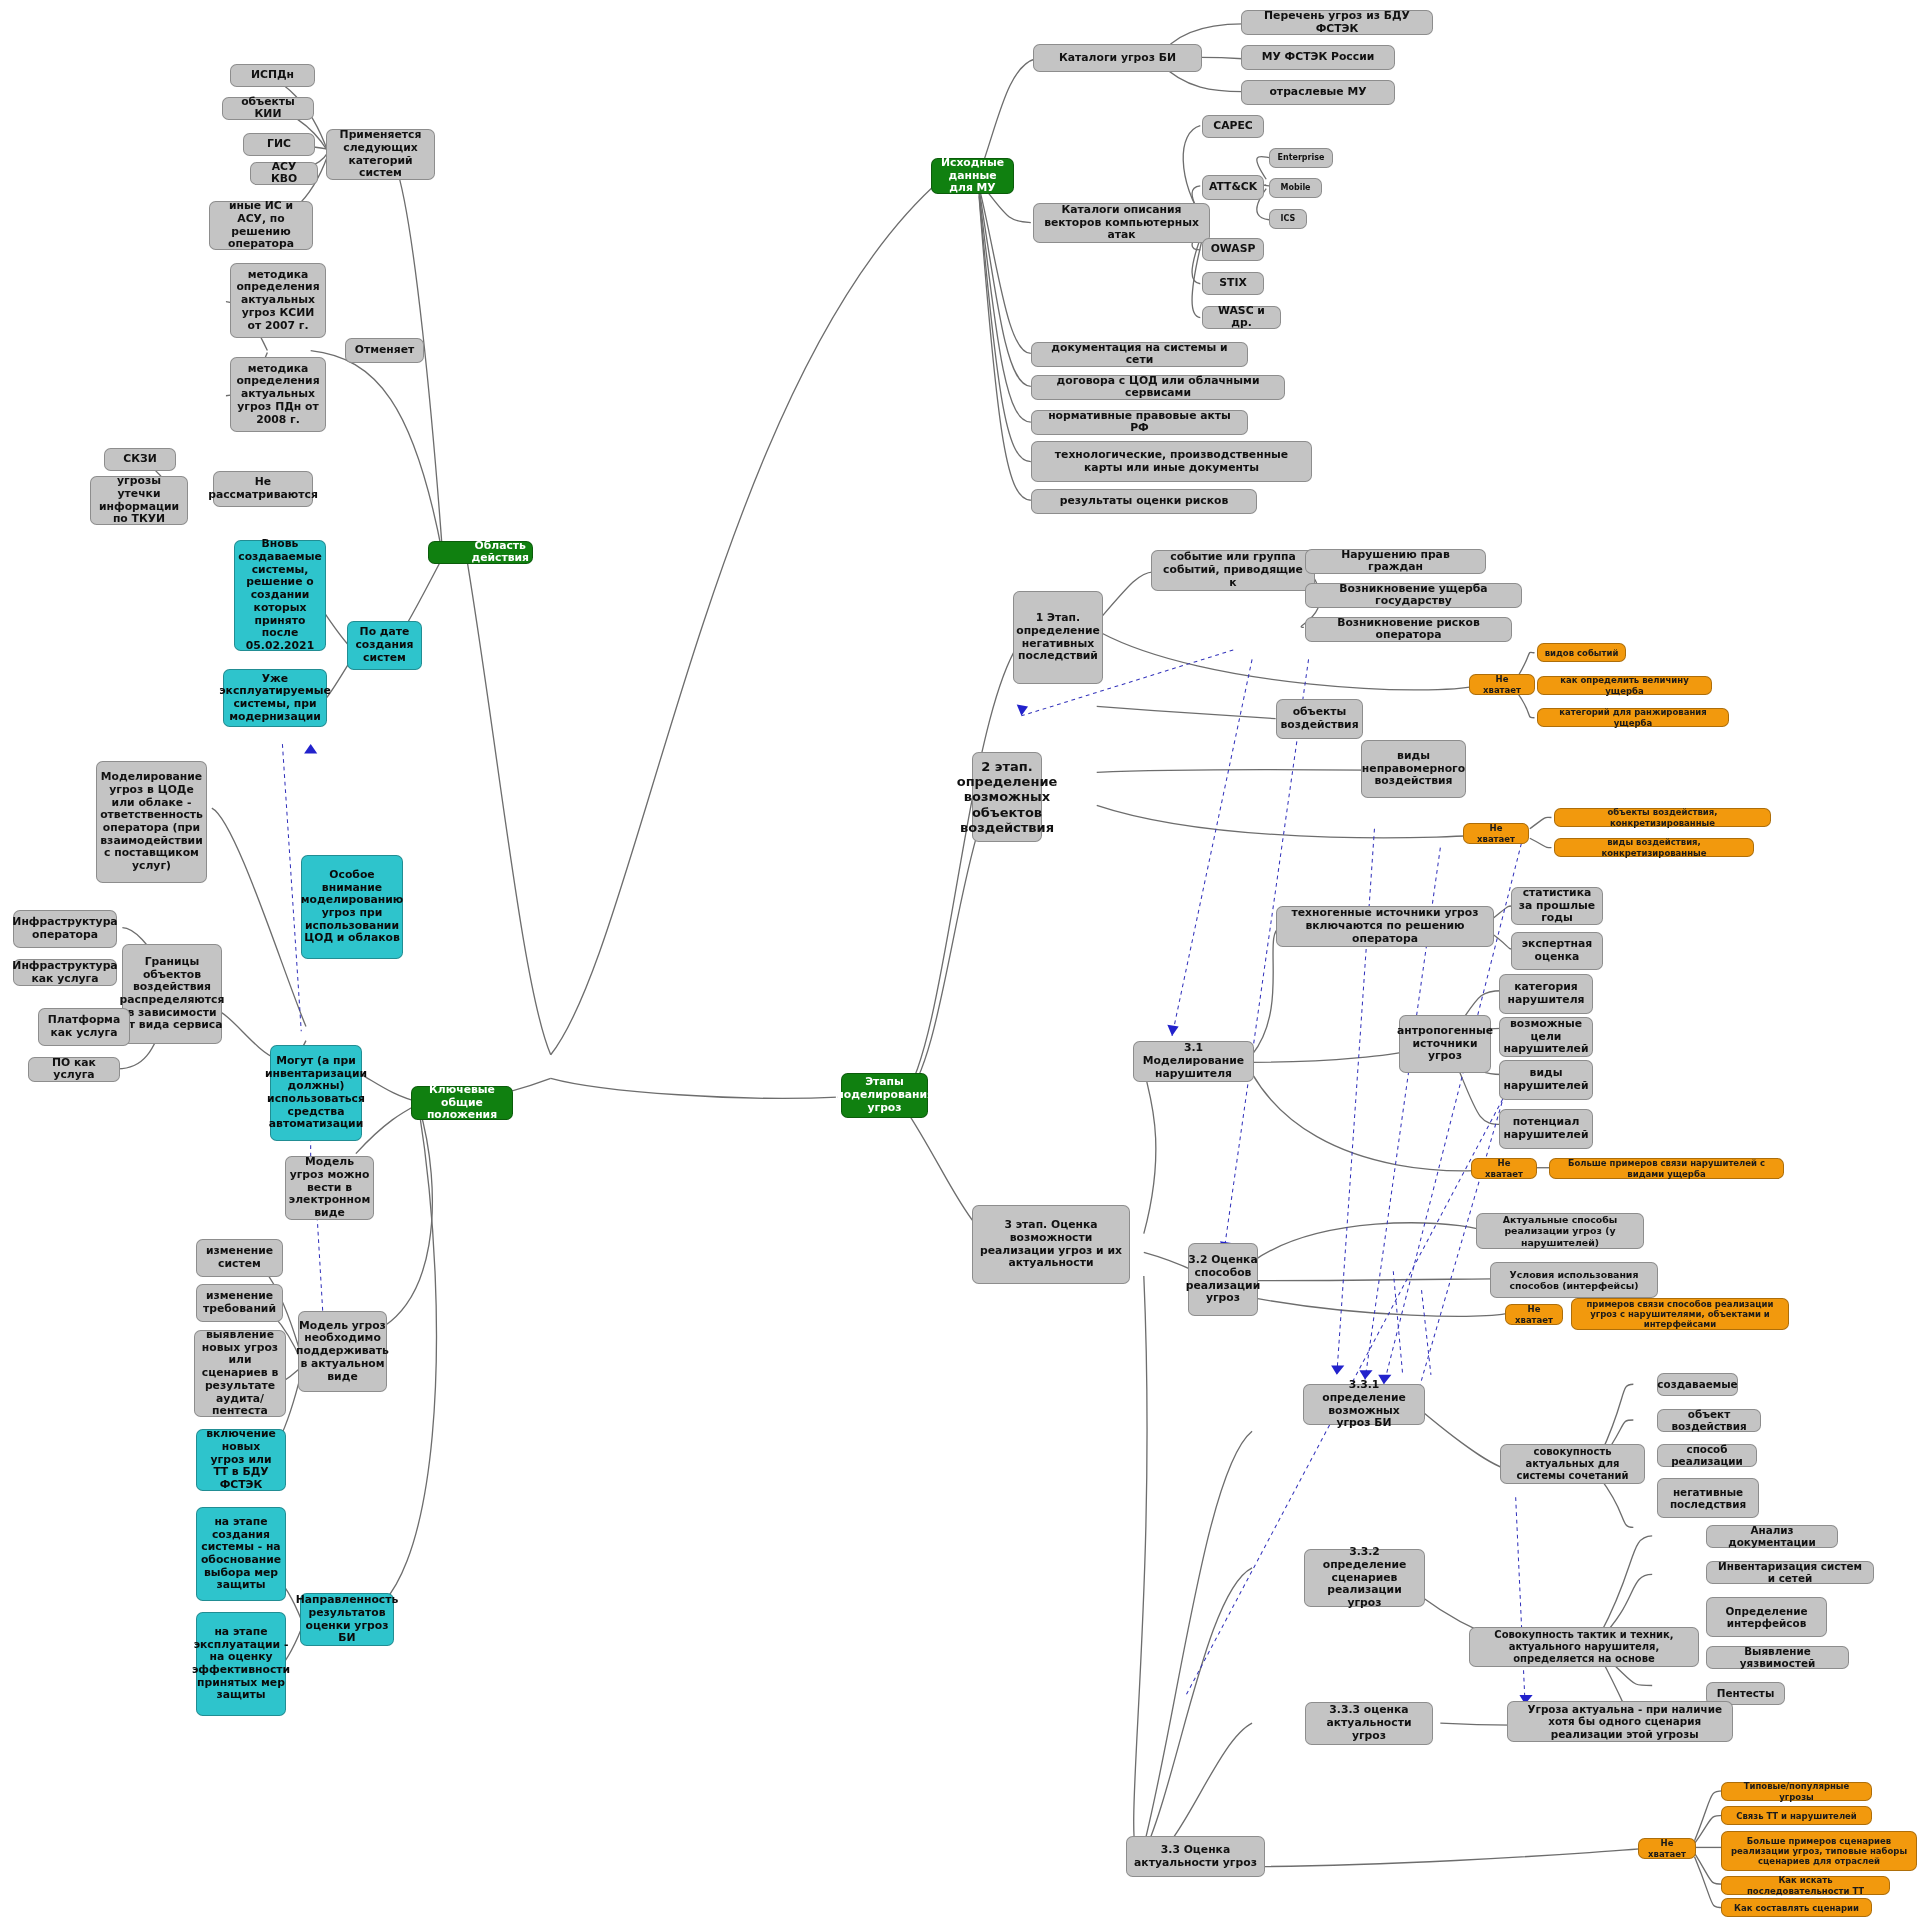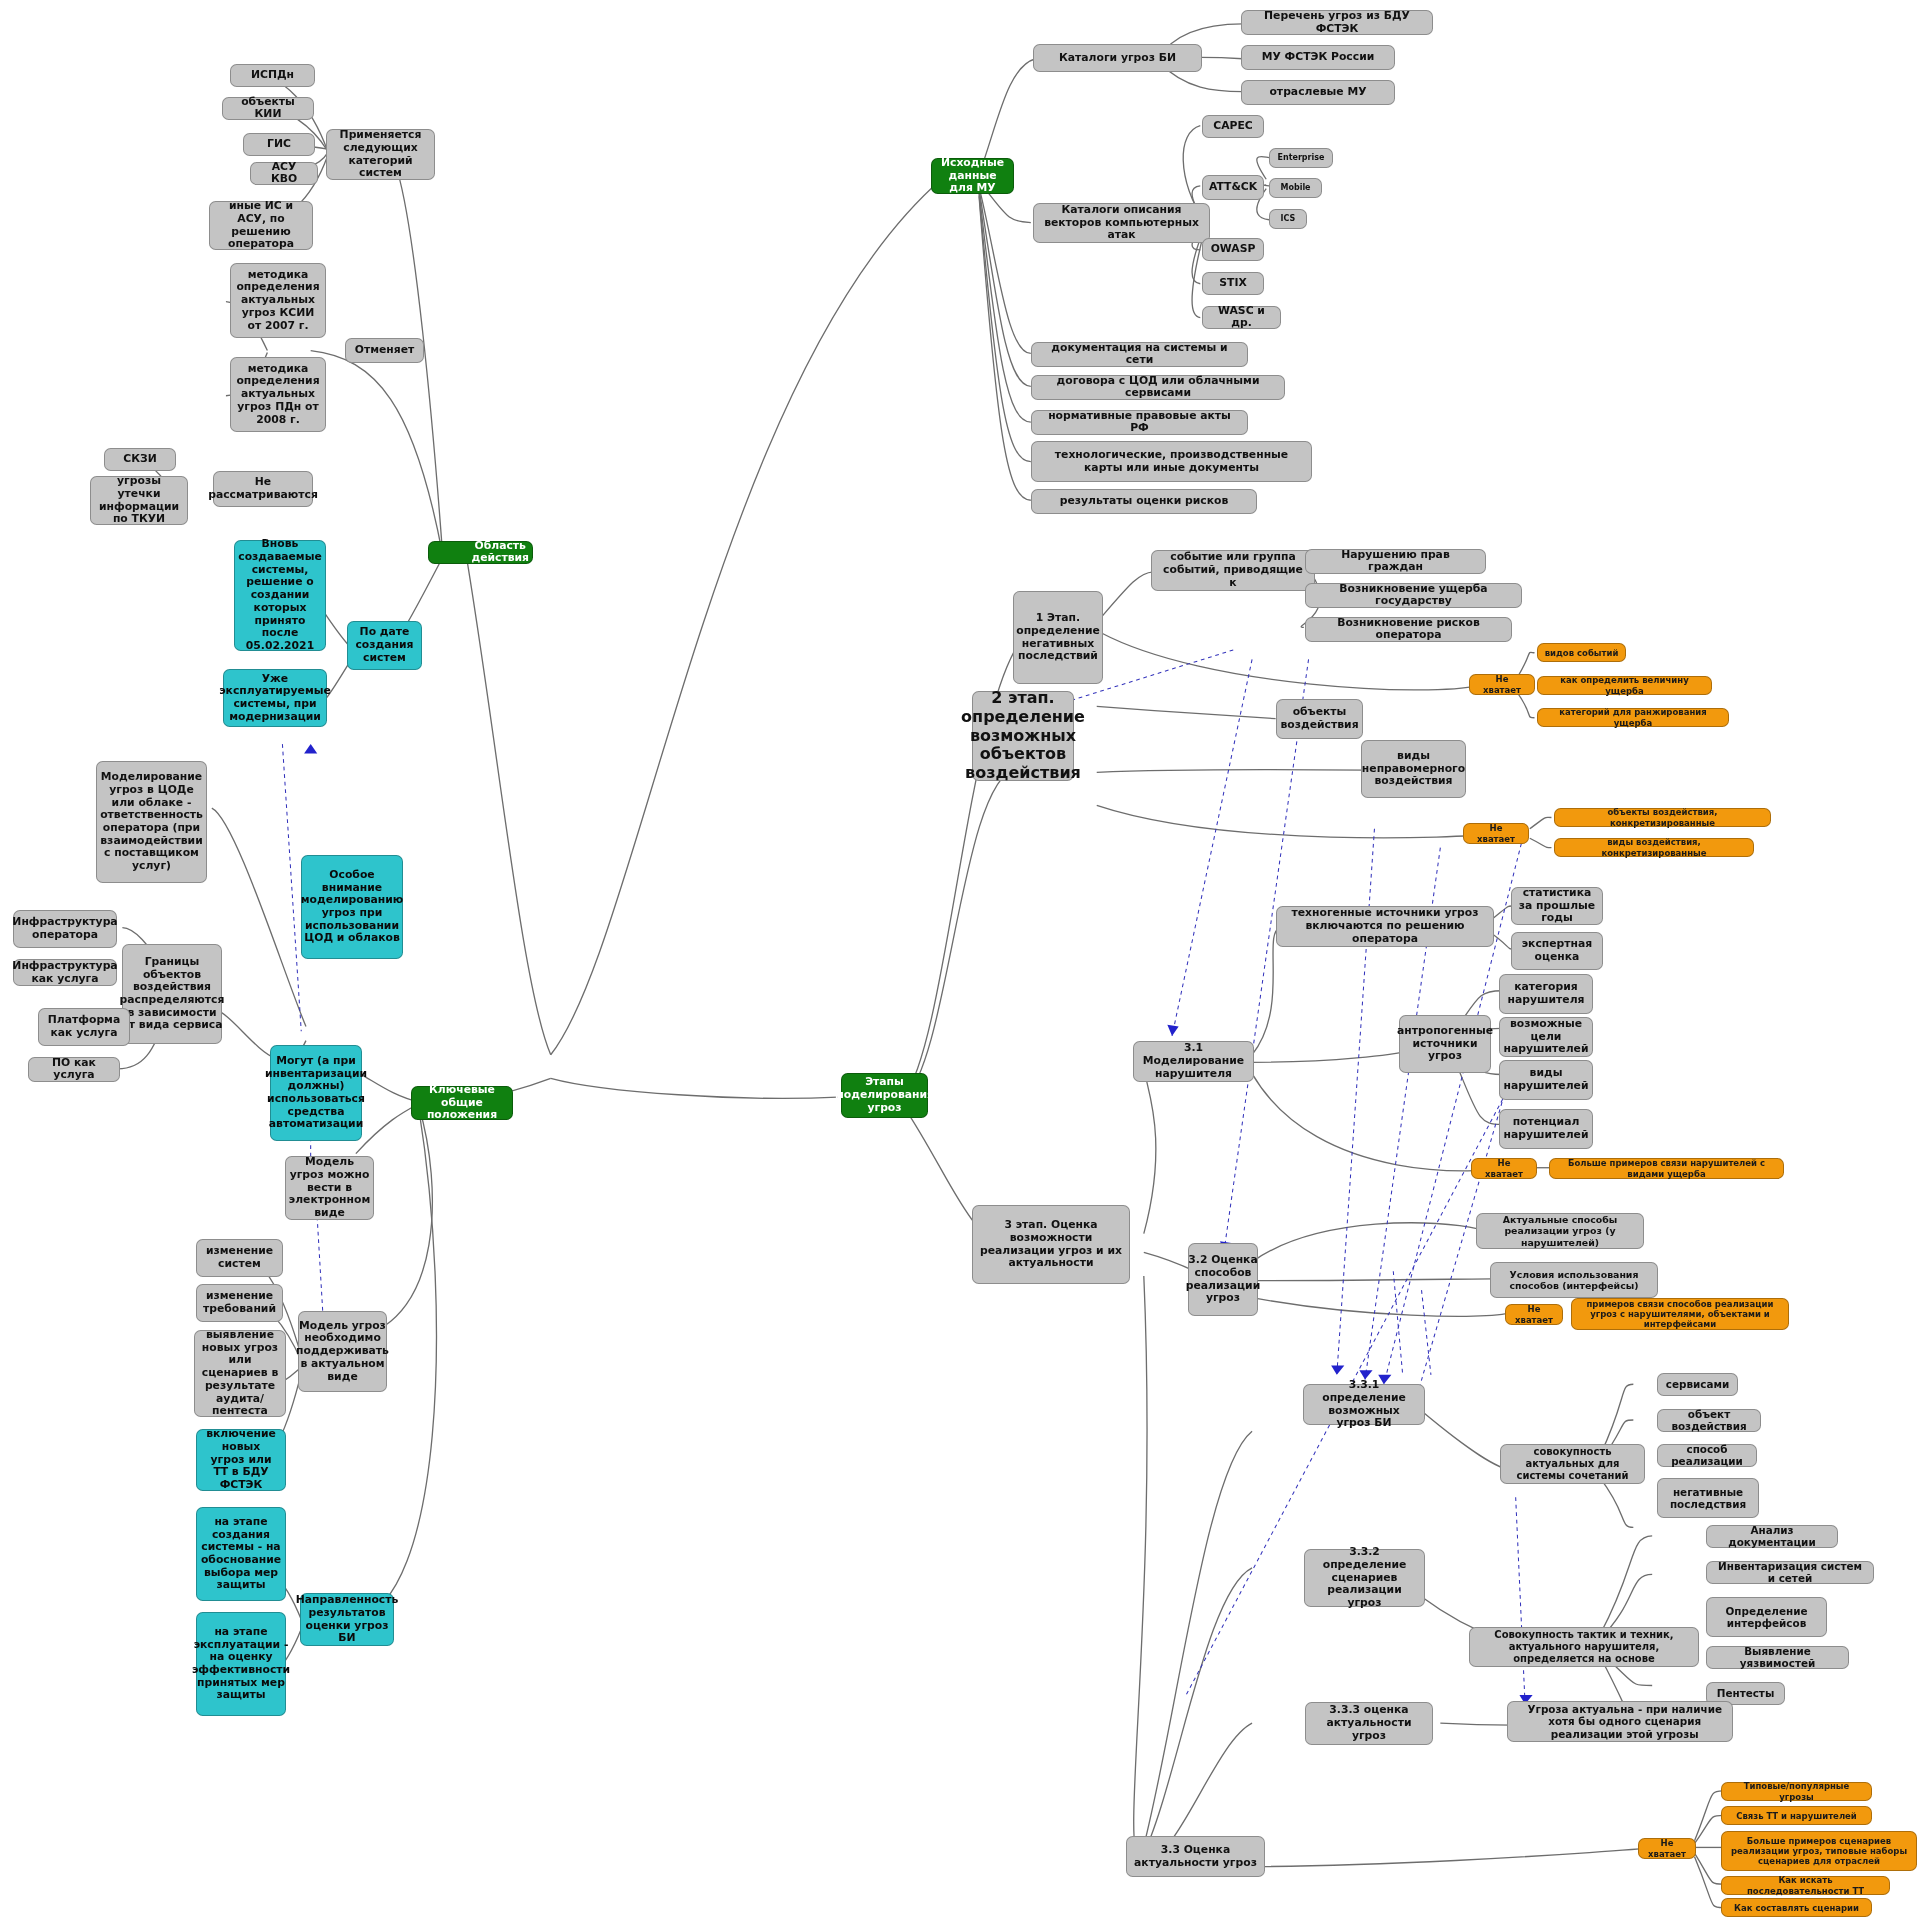--- a/index.html
+++ b/index.html
@@ -266,21 +266,21 @@
 <div class="node grey" style="left:1013px;top:591px;width:90px;height:93px;font-size:10.8px;">1 Этап. определение негативных последствий</div>
 <div class="node grey" style="left:1151px;top:550px;width:164px;height:41px;font-size:10.8px;">событие или группа событий, приводящие к</div>
 <div class="node grey" style="left:1305px;top:549px;width:181px;height:24.5px;font-size:10.8px;">Нарушению прав граждан</div>
 <div class="node grey" style="left:1305px;top:583px;width:217px;height:24.5px;font-size:10.8px;">Возникновение ущерба государству</div>
 <div class="node grey" style="left:1305px;top:617px;width:207px;height:24.5px;font-size:10.8px;">Возникновение рисков оператора</div>
 <div class="node orange" style="left:1469px;top:674px;width:66px;height:21px;font-size:8.5px;">Не хватает</div>
 <div class="node orange" style="left:1537px;top:643px;width:89px;height:19px;font-size:8.5px;">видов событий</div>
 <div class="node orange" style="left:1537px;top:676px;width:175px;height:19px;font-size:8.5px;">как определить величину ущерба</div>
 <div class="node orange" style="left:1537px;top:708px;width:192px;height:19px;font-size:8.5px;">категорий для ранжирования ущерба</div>
 
-<div class="node grey" style="left:972px;top:691px;width:102px;height:90px;font-size:16px;">2 этап. определение возможных объектов воздействия</div>
+<div class="node grey" style="left:972px;top:752px;width:70px;height:90px;font-size:13px;">2 этап. определение возможных объектов воздействия</div>
 <div class="node grey" style="left:1276px;top:699px;width:87px;height:40px;font-size:10.8px;">объекты воздействия</div>
 <div class="node grey" style="left:1361px;top:740px;width:105px;height:58px;font-size:10.8px;">виды неправомерного воздействия</div>
 <div class="node orange" style="left:1463px;top:823px;width:66px;height:21px;font-size:8.5px;">Не хватает</div>
 <div class="node orange" style="left:1554px;top:808px;width:217px;height:19px;font-size:8.5px;">объекты воздействия, конкретизированные</div>
 <div class="node orange" style="left:1554px;top:838px;width:200px;height:19px;font-size:8.5px;">виды воздействия, конкретизированные</div>
 
 <div class="node grey" style="left:972px;top:1205px;width:158px;height:79px;font-size:10.8px;">3 этап. Оценка возможности реализации угроз и их актуальности</div>
 
 <div class="node grey" style="left:1133px;top:1041px;width:121px;height:41px;font-size:10.8px;">3.1 Моделирование нарушителя</div>
 <div class="node grey" style="left:1276px;top:906px;width:218px;height:41px;font-size:10.8px;">техногенные источники угроз включаются по решению оператора</div>
@@ -295,21 +295,21 @@
 <div class="node orange" style="left:1549px;top:1158px;width:235px;height:21px;font-size:8.5px;">Больше примеров связи нарушителей с видами ущерба</div>
 
 <div class="node grey" style="left:1188px;top:1243px;width:70px;height:73px;font-size:10.8px;">3.2 Оценка способов реализации угроз</div>
 <div class="node grey" style="left:1476px;top:1213px;width:168px;height:36px;font-size:9.4px;">Актуальные способы реализации угроз (у нарушителей)</div>
 <div class="node grey" style="left:1490px;top:1262px;width:168px;height:36px;font-size:9.4px;">Условия использования способов (интерфейсы)</div>
 <div class="node orange" style="left:1505px;top:1304px;width:58px;height:21px;font-size:8.5px;">Не хватает</div>
 <div class="node orange" style="left:1571px;top:1298px;width:218px;height:32px;font-size:8.5px;">примеров связи способов реализации угроз с нарушителями, объектами и интерфейсами</div>
 
 <div class="node grey" style="left:1303px;top:1384px;width:122px;height:41px;font-size:10.8px;">3.3.1 определение возможных угроз БИ</div>
 <div class="node grey" style="left:1500px;top:1444px;width:145px;height:40px;font-size:10px;">совокупность актуальных для системы сочетаний</div>
-<div class="node grey" style="left:1657px;top:1373px;width:81px;height:22.6px;font-size:10.4px;">сервисами</div>
+<div class="node grey" style="left:1657px;top:1373px;width:81px;height:22.6px;font-size:10.4px;">создаваемые</div>
 <div class="node grey" style="left:1657px;top:1409px;width:104px;height:22.6px;font-size:10.4px;">объект воздействия</div>
 <div class="node grey" style="left:1657px;top:1444px;width:100px;height:22.6px;font-size:10.4px;">способ реализации</div>
 <div class="node grey" style="left:1657px;top:1478px;width:102px;height:40px;font-size:10.4px;">негативные последствия</div>
 
 <div class="node grey" style="left:1304px;top:1549px;width:121px;height:58px;font-size:10.8px;">3.3.2 определение сценариев реализации угроз</div>
 <div class="node grey" style="left:1469px;top:1627px;width:230px;height:40px;font-size:10px;">Совокупность тактик и техник, актуального нарушителя, определяется на основе</div>
 <div class="node grey" style="left:1706px;top:1525px;width:132px;height:22.6px;font-size:10.4px;">Анализ документации</div>
 <div class="node grey" style="left:1706px;top:1561px;width:168px;height:22.6px;font-size:10.4px;">Инвентаризация систем и сетей</div>
 <div class="node grey" style="left:1706px;top:1597px;width:121px;height:40px;font-size:10.4px;">Определение интерфейсов</div>
 <div class="node grey" style="left:1706px;top:1646px;width:143px;height:22.6px;font-size:10.4px;">Выявление уязвимостей</div>

